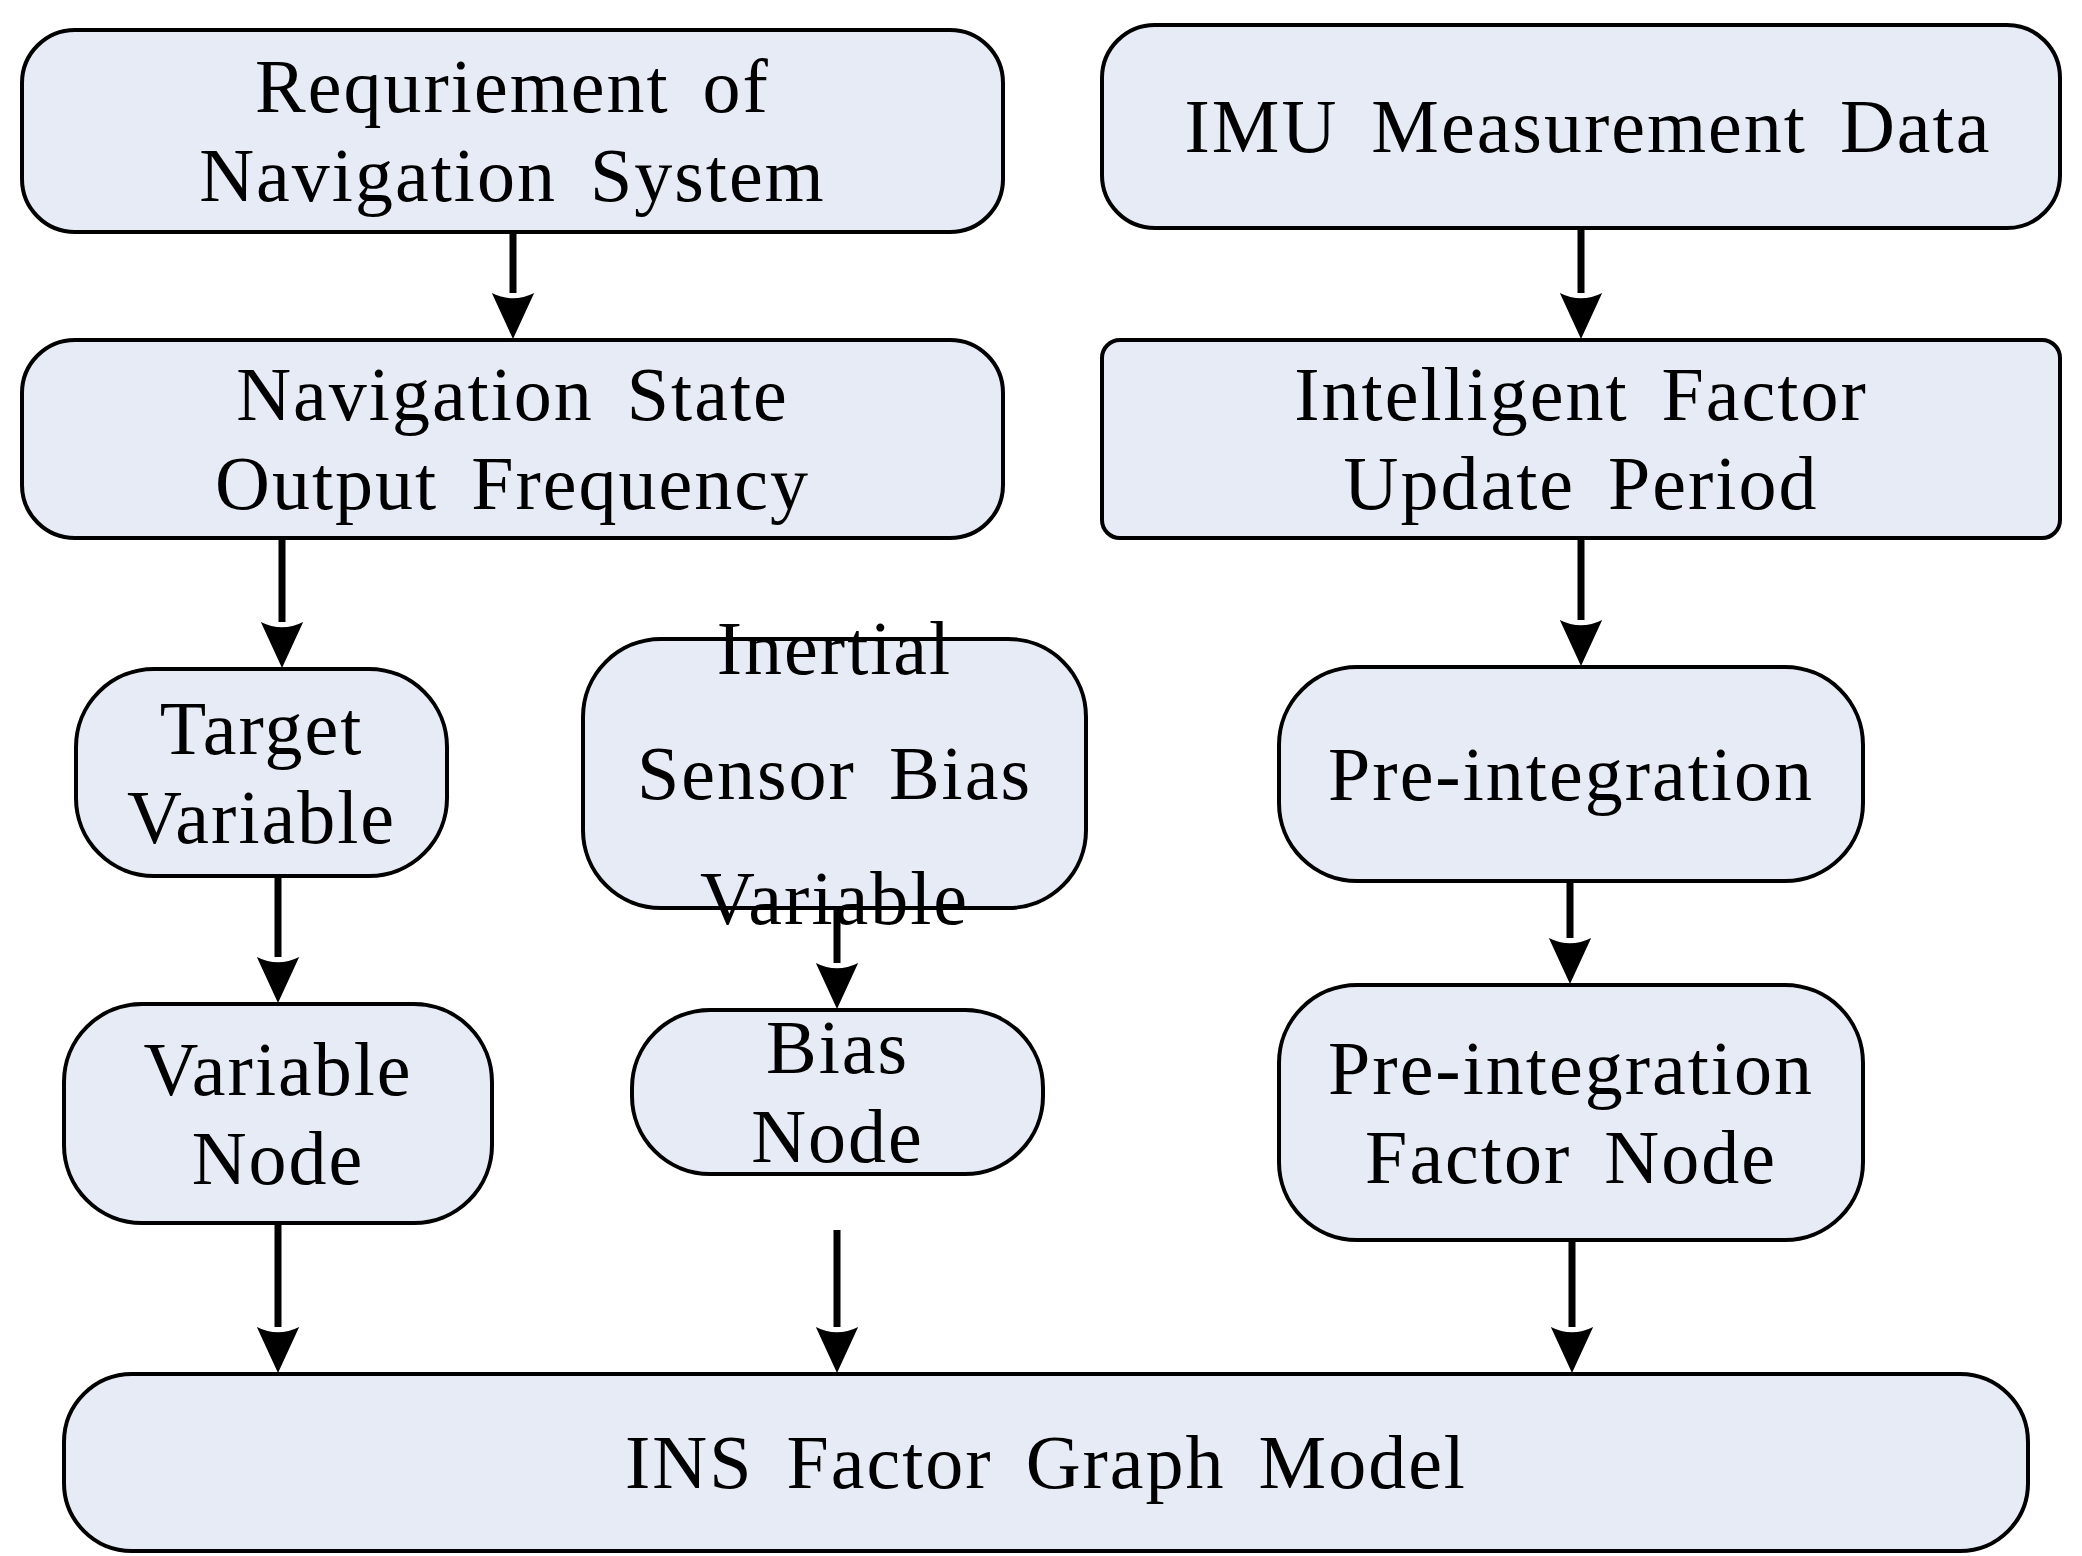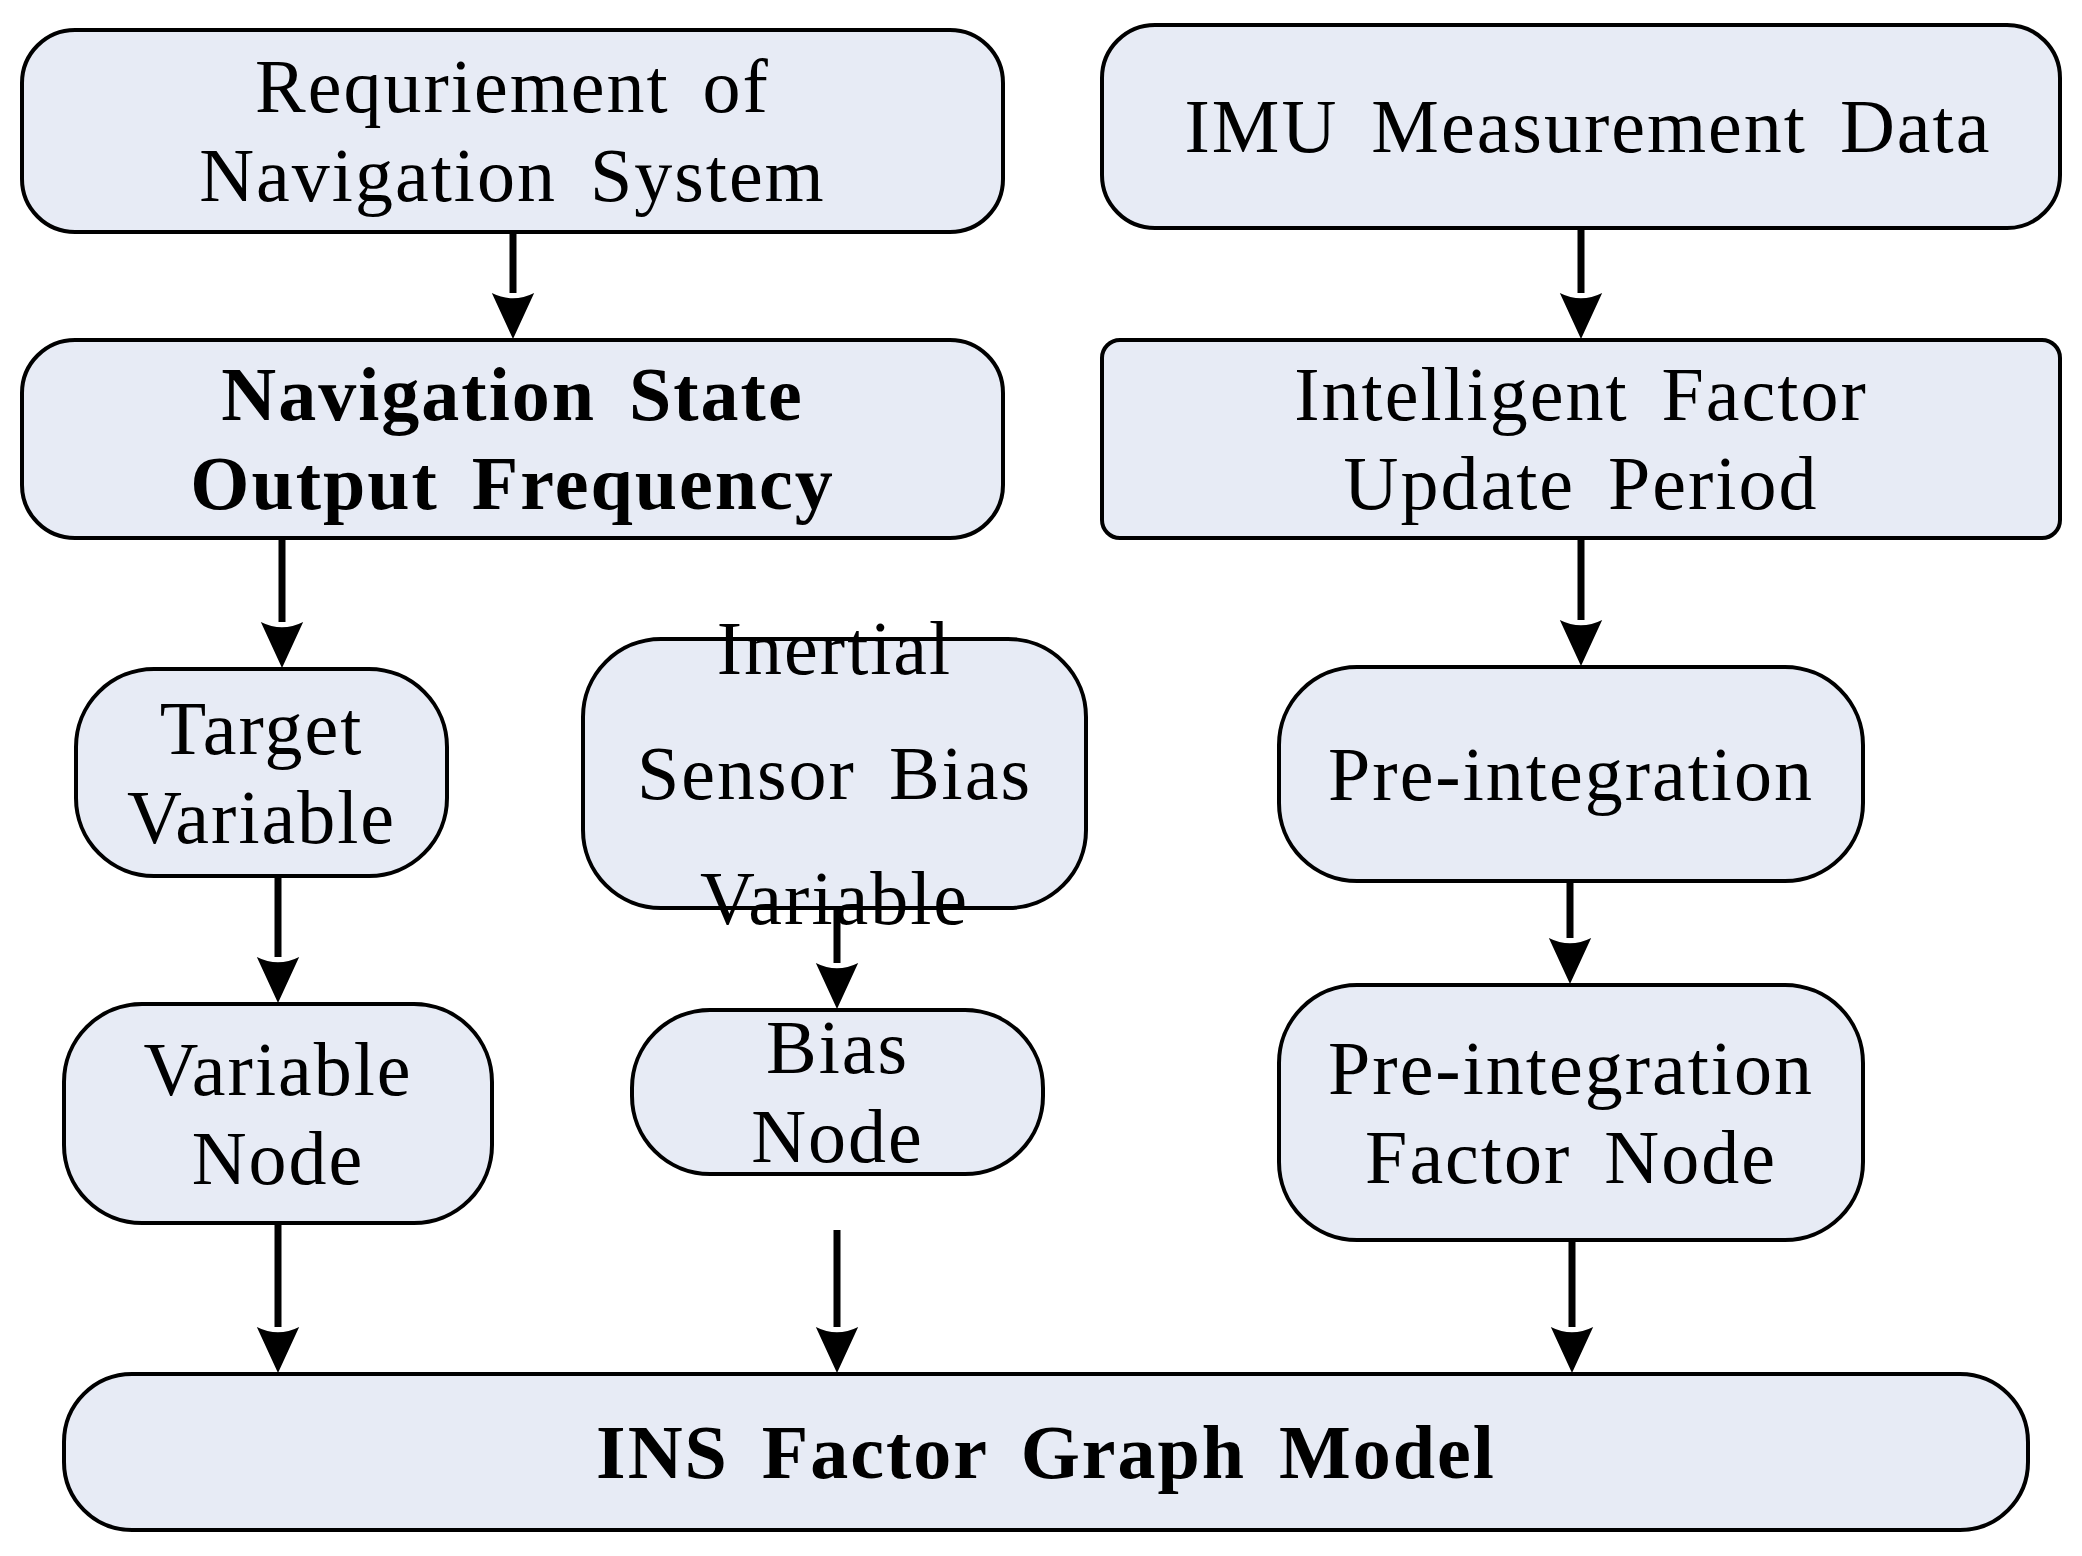--- a/index.html
+++ b/index.html
@@ -70,21 +70,21 @@
     <line x1="1581" y1="540" x2="1581" y2="620" marker-end="url(#ah)"></line>
     <line x1="1570" y1="883" x2="1570" y2="938" marker-end="url(#ah)"></line>
     <line x1="1572" y1="1242" x2="1572" y2="1327" marker-end="url(#ah)"></line>
   </svg>
 
   <div class="node" style="left:20px; top:28px; width:985px; height:206px; border-radius:55px;">
     <span>Requriement of</span>
     <span>Navigation System</span>
   </div>
 
-  <div class="node" style="left:20px; top:338px; width:985px; height:202px; border-radius:55px;font-weight:bold;">
+  <div class="node" style="left:20px; top:338px; width:985px; height:202px; border-radius:55px;">
     <span>Navigation State</span>
     <span>Output Frequency</span>
   </div>
 
   <div class="node" style="left:74px; top:667px; width:375px; height:211px; border-radius:80px;text-align:center;">
     <span>Target</span>
     <span>Variable</span>
   </div>
 
   <div class="node" style="left:581px; top:637px; width:507px; height:273px; border-radius:80px;gap:36px;">
@@ -114,17 +114,17 @@
 
   <div class="node" style="left:1277px; top:665px; width:588px; height:218px; border-radius:80px;">
     <span>Pre-integration</span>
   </div>
 
   <div class="node" style="left:1277px; top:983px; width:588px; height:259px; border-radius:80px;">
     <span>Pre-integration</span>
     <span>Factor Node</span>
   </div>
 
-  <div class="node" style="left:62px; top:1372px; width:1968px; height:160px; border-radius:70px;font-weight:bold;">
+  <div class="node" style="left:62px; top:1372px; width:1968px; height:181px; border-radius:70px;">
     <span>INS Factor Graph Model</span>
   </div>
 
 </div>
 
 </body></html>

